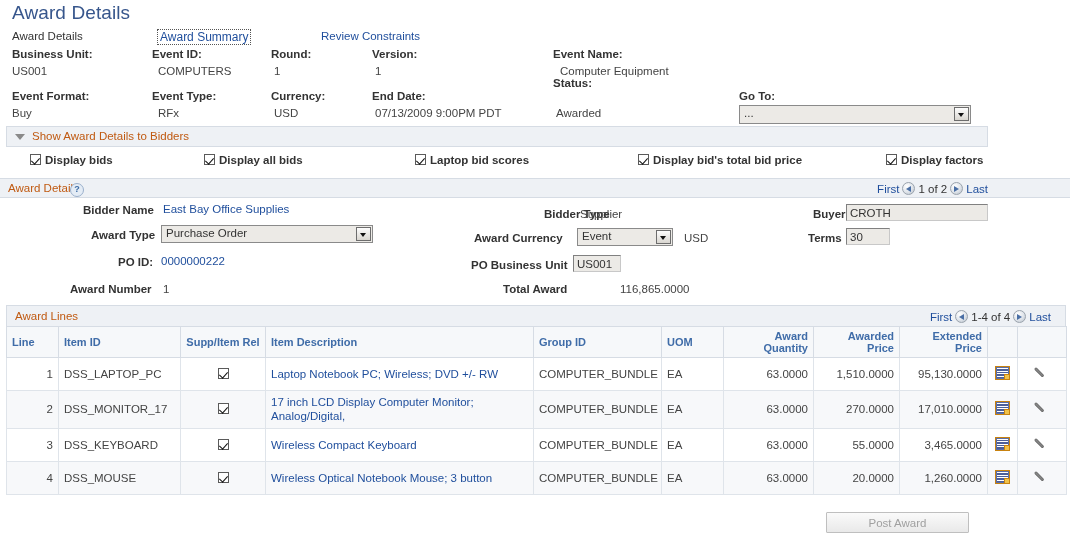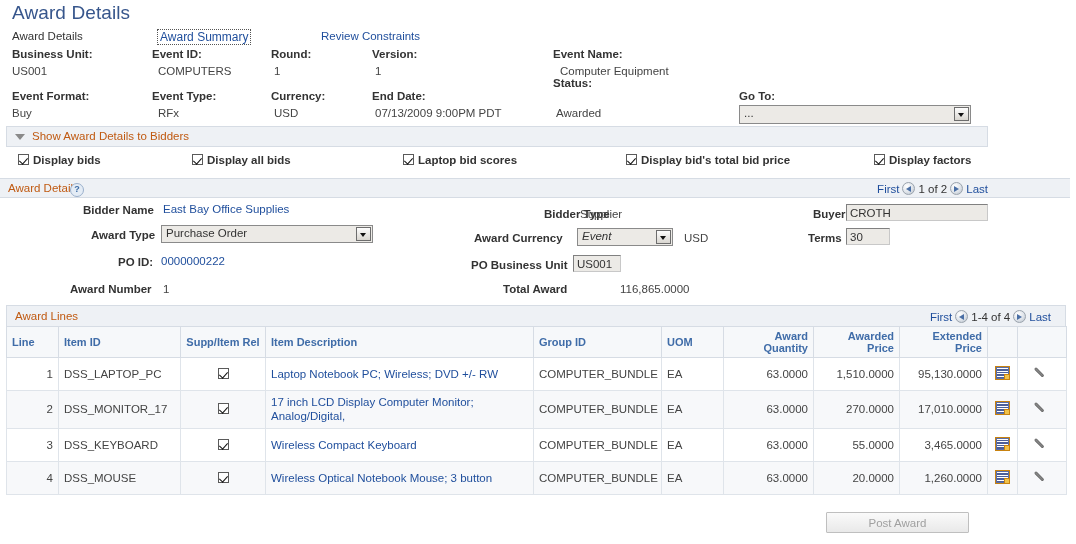--- a/index.html
+++ b/index.html
@@ -69,21 +69,21 @@
     border-left: 5px solid transparent;
     border-right: 5px solid transparent;
     border-top: 6px solid #8a8a8a;
   }
   .show-bar .txt {
     position: absolute; left: 25px; top: 3px;
     color: #c05a12; font-size: 11.5px;
   }
 
   
-  .cbrow { position: absolute; left: 0; top: 154px; width: 944px; height: 18px; }
+  .cbrow { position: absolute; left: 12px; top: 154px; width: 944px; height: 18px; }
   .cb-item { position: absolute; white-space: nowrap; }
   .cb {
     display: inline-block;
     width: 11px; height: 11px;
     border: 1px solid #5a5a5a;
     background: #fff;
     position: relative;
     vertical-align: -1px;
     box-sizing: border-box;
   }
@@ -441,21 +441,21 @@
     <span class="f-lbl" style="left:118px; top:57px;">PO ID:</span>
     <span class="f-link" style="left:161px; top:56px;">0000000222</span>
 
     <span class="f-lbl" style="left:70px;  top:84px;">Award Number</span>
     <span class="f-val" style="left:163px; top:84px;">1</span>
 
     <span class="f-lbl" style="left:497px; top:9px;padding-left:47px;">Bidder Type</span>
     <span class="f-val" style="left:580px; top:9px;">Supplier</span>
 
     <span class="f-lbl" style="left:474px; top:33px;">Award Currency</span>
-    <div class="f-select" style="left:577px; top:29px; width:96px;font-style:italic;">
+    <div class="f-select" style="left:577px; top:29px; width:96px;">
       <span class="txt">Event</span>
       <span class="btn"></span>
     </div>
     <span class="f-val" style="left:684px; top:33px;">USD</span>
 
     <span class="f-lbl" style="left:471px; top:60px;">PO Business Unit</span>
     <div class="f-input" style="left:573px; top:56px; width:48px;">US001</div>
 
     <span class="f-lbl" style="left:503px; top:84px;">Total Award</span>
     <span class="f-val" style="left:620px; top:84px;">116,865.0000</span>

